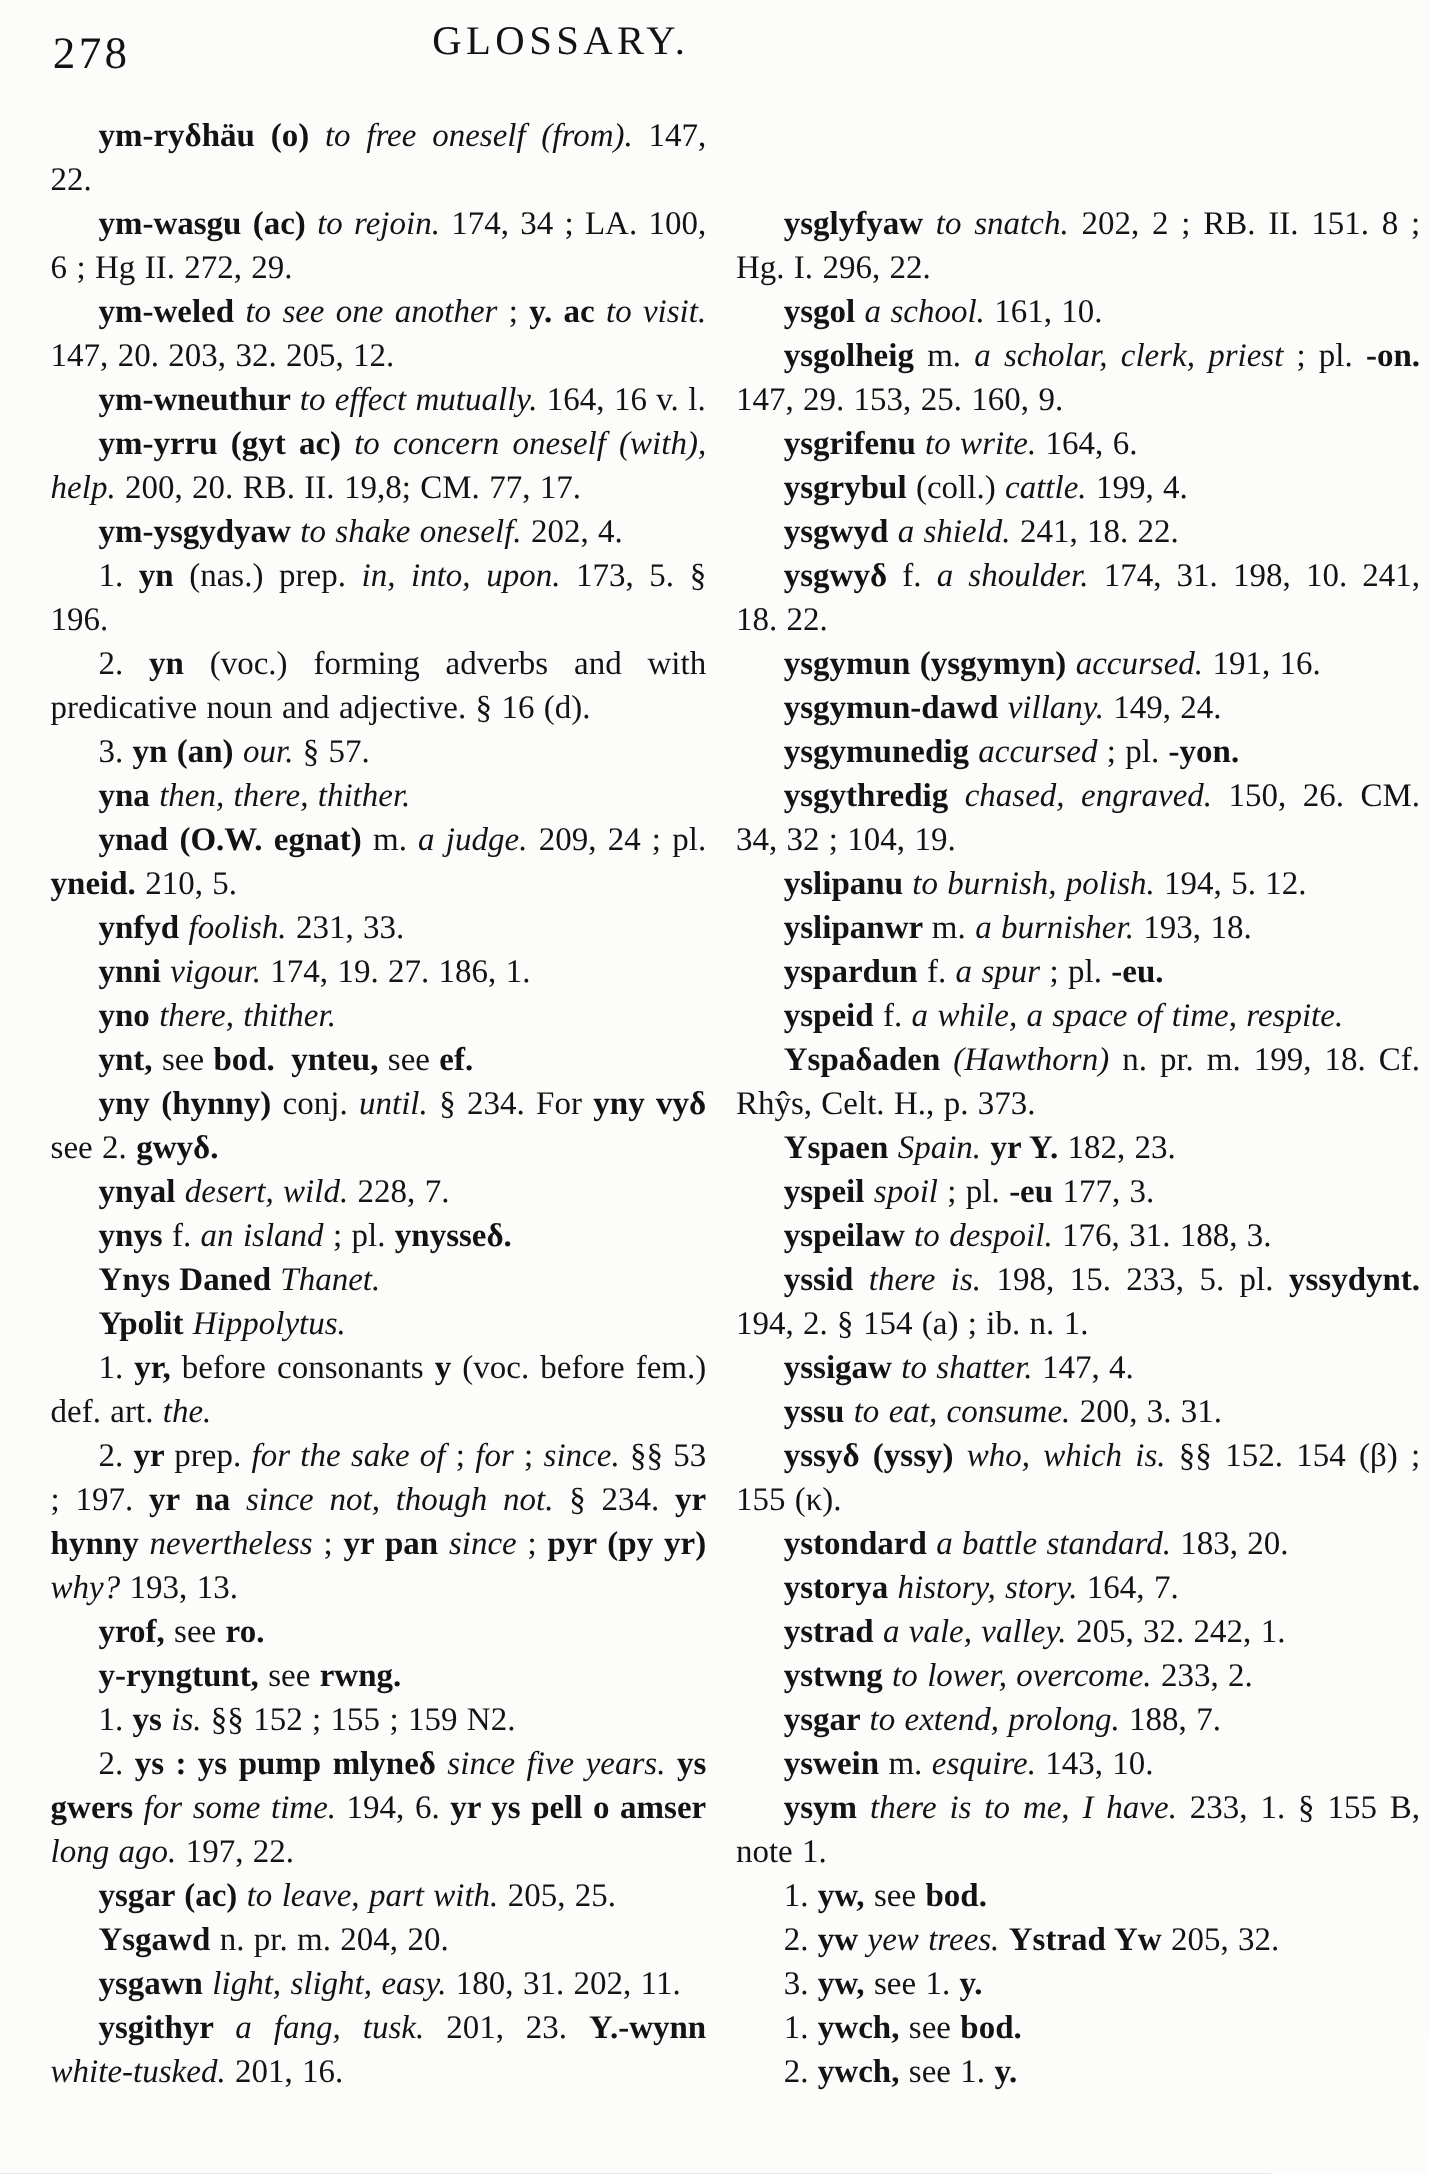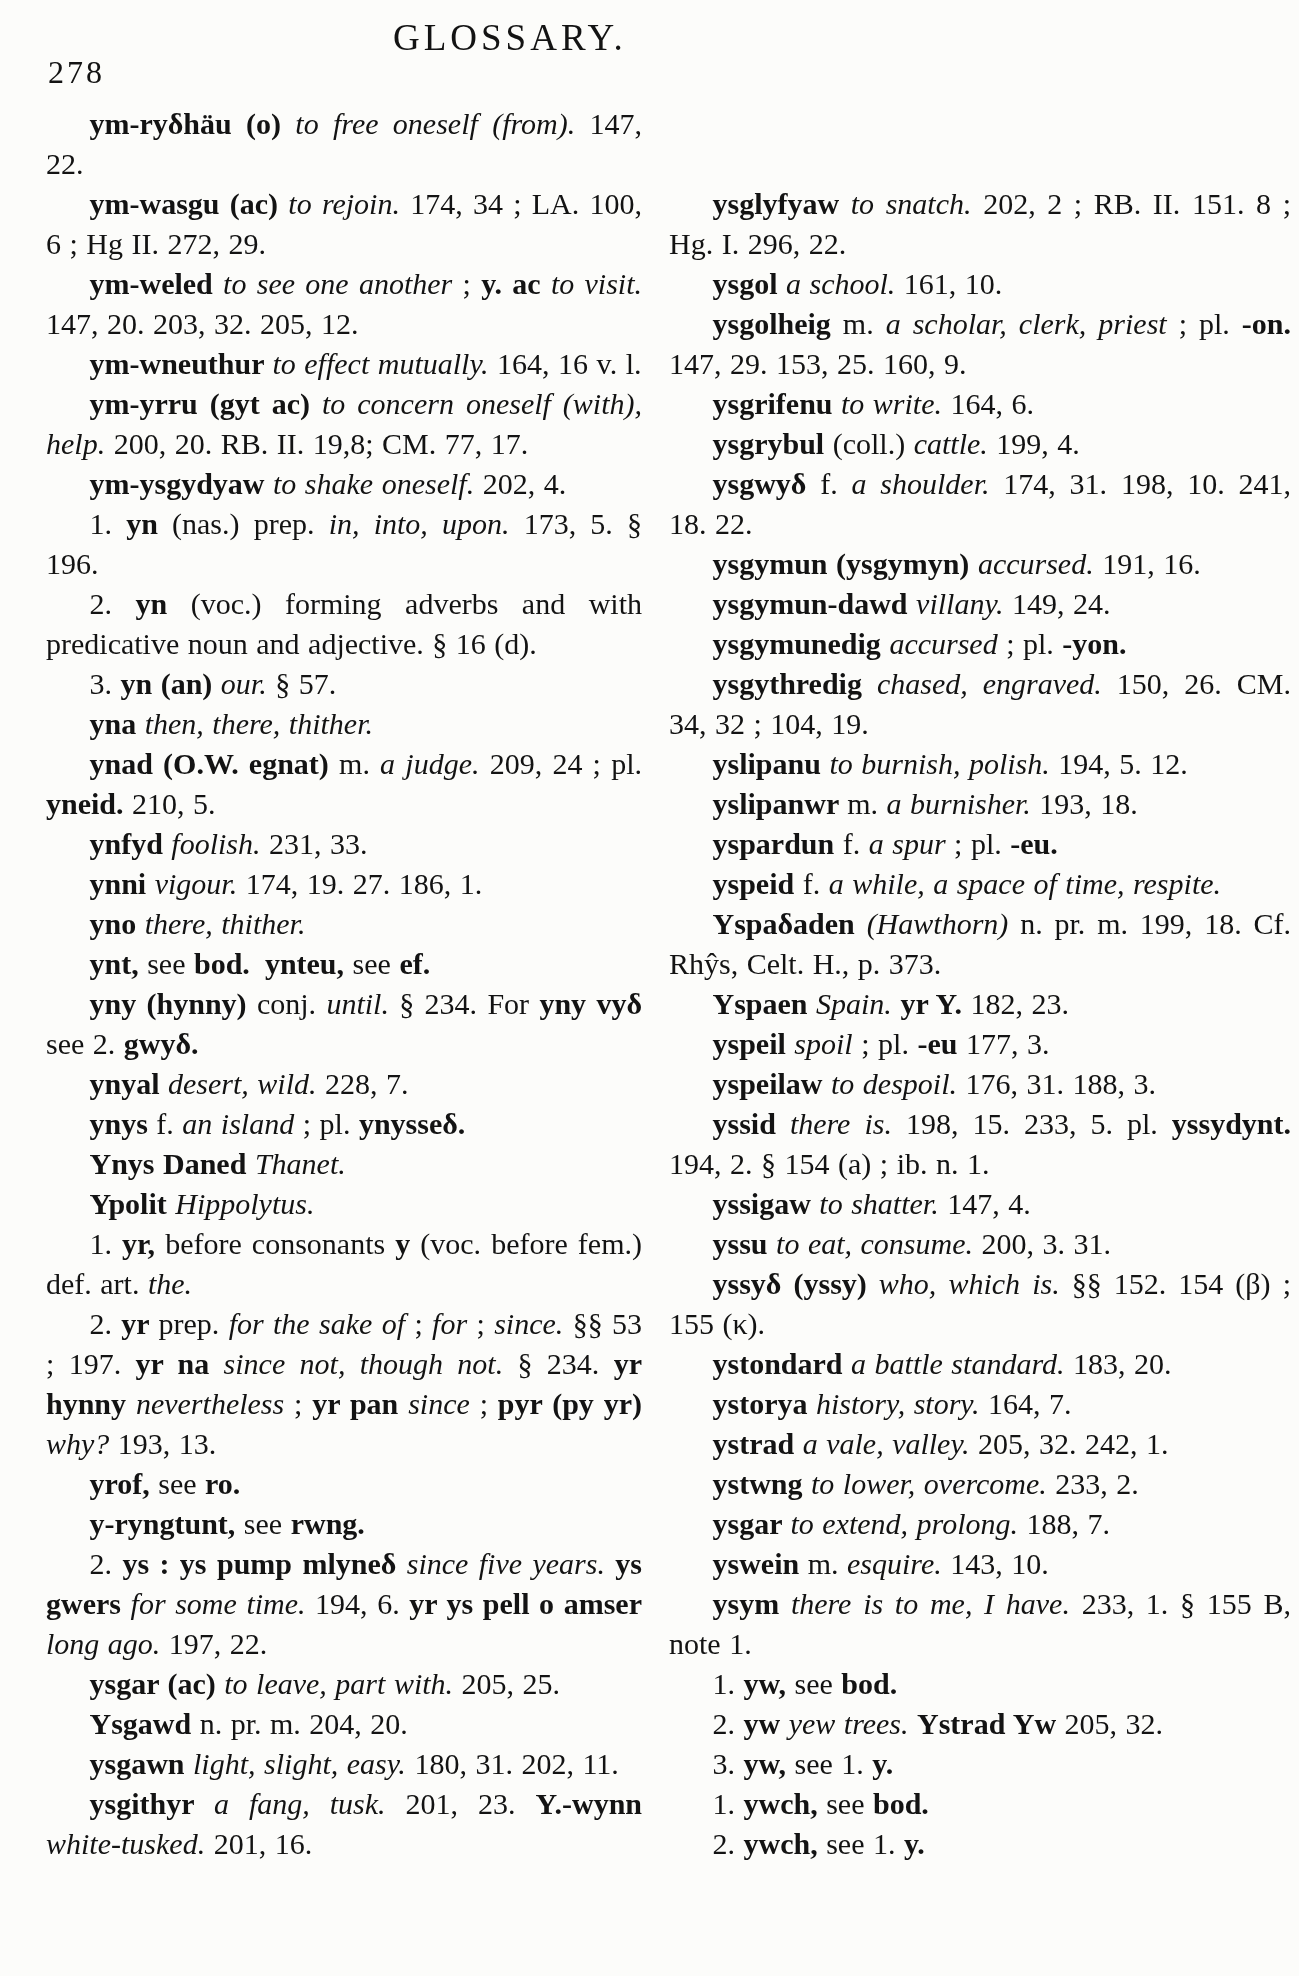--- a/index.html
+++ b/index.html
@@ -11,21 +11,21 @@
     background: #fcfcfa;
     color: #131313;
     font-family: "Liberation Serif", "DejaVu Serif", serif;
     box-sizing: border-box;
     padding: 14px 6px 24px 46px;
     overflow: hidden;
   }
   .header { position: relative; height: 74px; }
   .page-num {
     position: absolute; left: 2px; top: 10px;
-    font-size: 32px; letter-spacing: 3px; margin-top: 30px;
+    font-size: 41px; letter-spacing: 3px;
   }
   .title {
     position: absolute; left: 347px; top: 2px;
     font-size: 37px; letter-spacing: 4px;
   }
   .columns { display: flex; align-items: flex-end; margin-top: 16px; }
   .col {
     text-align: justify;
     font-size: 30px;
     line-height: 40px;
@@ -70,33 +70,35 @@
         <p class="entry"><span class="s-b">ynt, </span><span class="s-r">see </span><span class="s-b">bod.</span><span class="s-r"> </span><span class="s-b">ynteu, </span><span class="s-r">see </span><span class="s-b">ef.</span></p>
         <p class="entry"><span class="s-b">yny (hynny) </span><span class="s-r">conj. </span><span class="s-i">until. </span><span class="s-r">§ 234. For </span><span class="s-b">yny vyδ </span><span class="s-r">see 2. </span><span class="s-b">gwyδ.</span></p>
         <p class="entry"><span class="s-b">ynyal </span><span class="s-i">desert, wild. </span><span class="s-r">228, 7.</span></p>
         <p class="entry"><span class="s-b">ynys </span><span class="s-r">f. </span><span class="s-i">an island </span><span class="s-r">; pl. </span><span class="s-b">ynysseδ.</span></p>
         <p class="entry"><span class="s-b">Ynys Daned </span><span class="s-i">Thanet.</span></p>
         <p class="entry"><span class="s-b">Ypolit </span><span class="s-i">Hippolytus.</span></p>
         <p class="entry"><span class="s-r">1. </span><span class="s-b">yr, </span><span class="s-r">before consonants </span><span class="s-b">y </span><span class="s-r">(voc. before fem.) def. art. </span><span class="s-i">the.</span></p>
         <p class="entry"><span class="s-r">2. </span><span class="s-b">yr </span><span class="s-r">prep. </span><span class="s-i">for the sake of </span><span class="s-r">; </span><span class="s-i">for </span><span class="s-r">; </span><span class="s-i">since. </span><span class="s-r">§§ 53 ; 197. </span><span class="s-b">yr na </span><span class="s-i">since not, though not. </span><span class="s-r">§ 234. </span><span class="s-b">yr hynny </span><span class="s-i">nevertheless </span><span class="s-r">; </span><span class="s-b">yr pan </span><span class="s-i">since </span><span class="s-r">; </span><span class="s-b">pyr (py yr) </span><span class="s-i">why? </span><span class="s-r">193, 13.</span></p>
         <p class="entry"><span class="s-b">yrof, </span><span class="s-r">see </span><span class="s-b">ro.</span></p>
         <p class="entry"><span class="s-b">y-ryngtunt, </span><span class="s-r">see </span><span class="s-b">rwng.</span></p>
+        <p class="entry"><span class="s-r">1. </span><span class="s-b">ys </span><span class="s-i">is. </span><span class="s-r">§§ 152 ; 155 ; 159 N2.</span></p>
         <p class="entry"><span class="s-r">2. </span><span class="s-b">ys : ys pump mlyneδ </span><span class="s-i">since five years. </span><span class="s-b">ys gwers </span><span class="s-i">for some time. </span><span class="s-r">194, 6. </span><span class="s-b">yr ys pell o amser </span><span class="s-i">long ago. </span><span class="s-r">197, 22.</span></p>
         <p class="entry"><span class="s-b">ysgar (ac) </span><span class="s-i">to leave, part with. </span><span class="s-r">205, 25.</span></p>
         <p class="entry"><span class="s-b">Ysgawd </span><span class="s-r">n. pr. m. 204, 20.</span></p>
         <p class="entry"><span class="s-b">ysgawn </span><span class="s-i">light, slight, easy. </span><span class="s-r">180, 31. 202, 11.</span></p>
         <p class="entry"><span class="s-b">ysgithyr </span><span class="s-i">a fang, tusk. </span><span class="s-r">201, 23. </span><span class="s-b">Y.-wynn </span><span class="s-i">white-tusked. </span><span class="s-r">201, 16.</span></p>
       </div>
     <div class="divider"></div>
     <div class="col col-right" id="col-right">
         <p class="entry"><span class="s-b">ysglyfyaw </span><span class="s-i">to snatch. </span><span class="s-r">202, 2 ; RB. II. 151. 8 ; Hg. I. 296, 22.</span></p>
         <p class="entry"><span class="s-b">ysgol </span><span class="s-i">a school. </span><span class="s-r">161, 10.</span></p>
         <p class="entry"><span class="s-b">ysgolheig </span><span class="s-r">m. </span><span class="s-i">a scholar, clerk, priest </span><span class="s-r">; pl. </span><span class="s-b">-on. </span><span class="s-r">147, 29. 153, 25. 160, 9.</span></p>
         <p class="entry"><span class="s-b">ysgrifenu </span><span class="s-i">to write. </span><span class="s-r">164, 6.</span></p>
         <p class="entry"><span class="s-b">ysgrybul </span><span class="s-r">(coll.) </span><span class="s-i">cattle. </span><span class="s-r">199, 4.</span></p>
+        <p class="entry"><span class="s-b">ysgwyd </span><span class="s-i">a shield. </span><span class="s-r">241, 18. 22.</span></p>
         <p class="entry"><span class="s-b">ysgwyδ </span><span class="s-r">f. </span><span class="s-i">a shoulder. </span><span class="s-r">174, 31. 198, 10. 241, 18. 22.</span></p>
         <p class="entry"><span class="s-b">ysgymun (ysgymyn) </span><span class="s-i">accursed. </span><span class="s-r">191, 16.</span></p>
         <p class="entry"><span class="s-b">ysgymun-dawd </span><span class="s-i">villany. </span><span class="s-r">149, 24.</span></p>
         <p class="entry"><span class="s-b">ysgymunedig </span><span class="s-i">accursed </span><span class="s-r">; pl. </span><span class="s-b">-yon.</span></p>
         <p class="entry"><span class="s-b">ysgythredig </span><span class="s-i">chased, engraved. </span><span class="s-r">150, 26. CM. 34, 32 ; 104, 19.</span></p>
         <p class="entry"><span class="s-b">yslipanu </span><span class="s-i">to burnish, polish. </span><span class="s-r">194, 5. 12.</span></p>
         <p class="entry"><span class="s-b">yslipanwr </span><span class="s-r">m. </span><span class="s-i">a burnisher. </span><span class="s-r">193, 18.</span></p>
         <p class="entry"><span class="s-b">yspardun </span><span class="s-r">f. </span><span class="s-i">a spur </span><span class="s-r">; pl. </span><span class="s-b">-eu.</span></p>
         <p class="entry"><span class="s-b">yspeid </span><span class="s-r">f. </span><span class="s-i">a while, a space of time, respite.</span></p>
         <p class="entry"><span class="s-b">Yspaδaden </span><span class="s-i">(Hawthorn) </span><span class="s-r">n. pr. m. 199, 18. Cf. Rhŷs, Celt. H., p. 373.</span></p>

